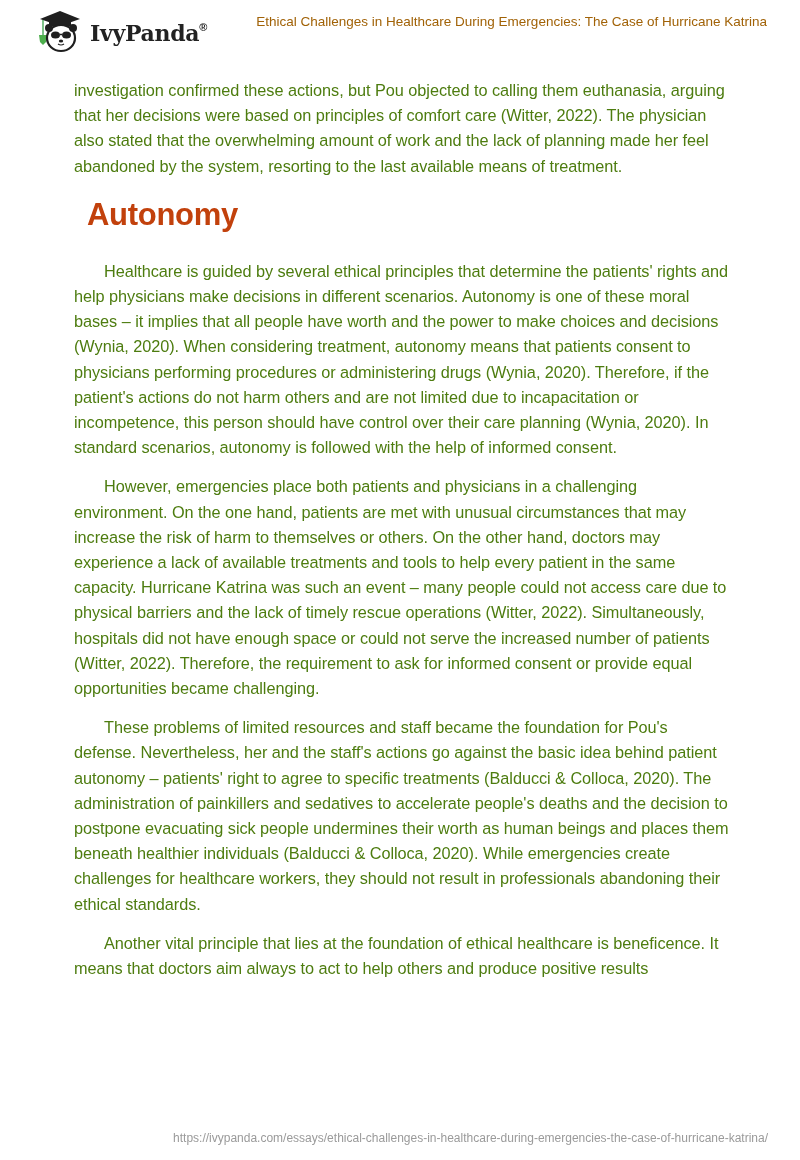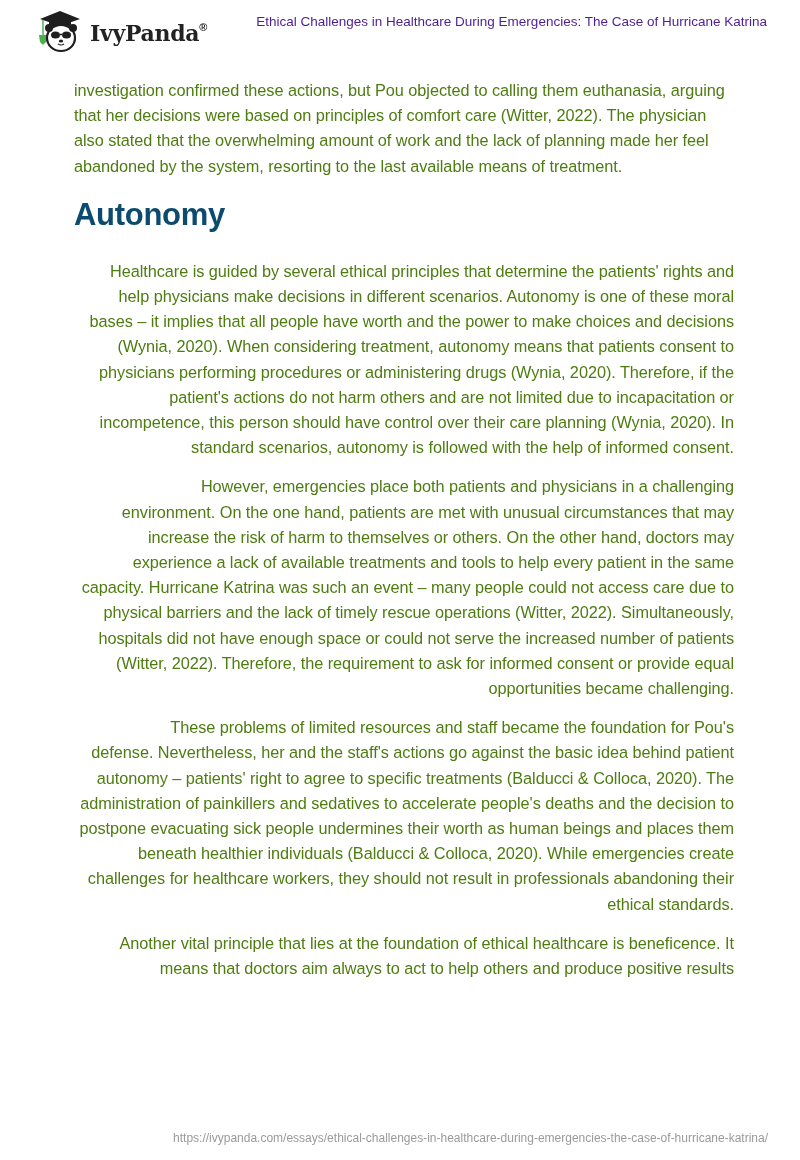--- a/index.html
+++ b/index.html
@@ -50,45 +50,44 @@
       font-family: "Liberation Sans", sans-serif;
       font-weight: bold;
       position: relative;
       top: -2px;
     }
     .doc-title {
       position: absolute;
       right: 33px;
       top: 14px;
       font-size: 13.5px;
-      color: #4c1d95;
+      color: #a16207;
       white-space: nowrap;
     }
     .content {
       position: absolute;
       left: 74px;
       top: 78px;
       width: 660px;
     }
     p {
       margin: 0 0 14px 0;
       font-size: 16.3px;
       line-height: 25.2px;
       color: #4d7c0f;
       letter-spacing: -0.05px;
     }
     p.indent {
       text-indent: 30px;
-      text-align: right;
     }
     h2 {
       font-size: 31px;
       font-weight: bold;
-      color: #0c4a6e;
-      margin: 0;
+      color: #c2410c;
+      margin: 13px;
       letter-spacing: -0.3px;
     }
     .h-autonomy {
       margin-top: 18px;
       margin-bottom: 26px;
     }
     .h-beneficence {
       margin-top: 20px;
       margin-bottom: 26px;
     }

